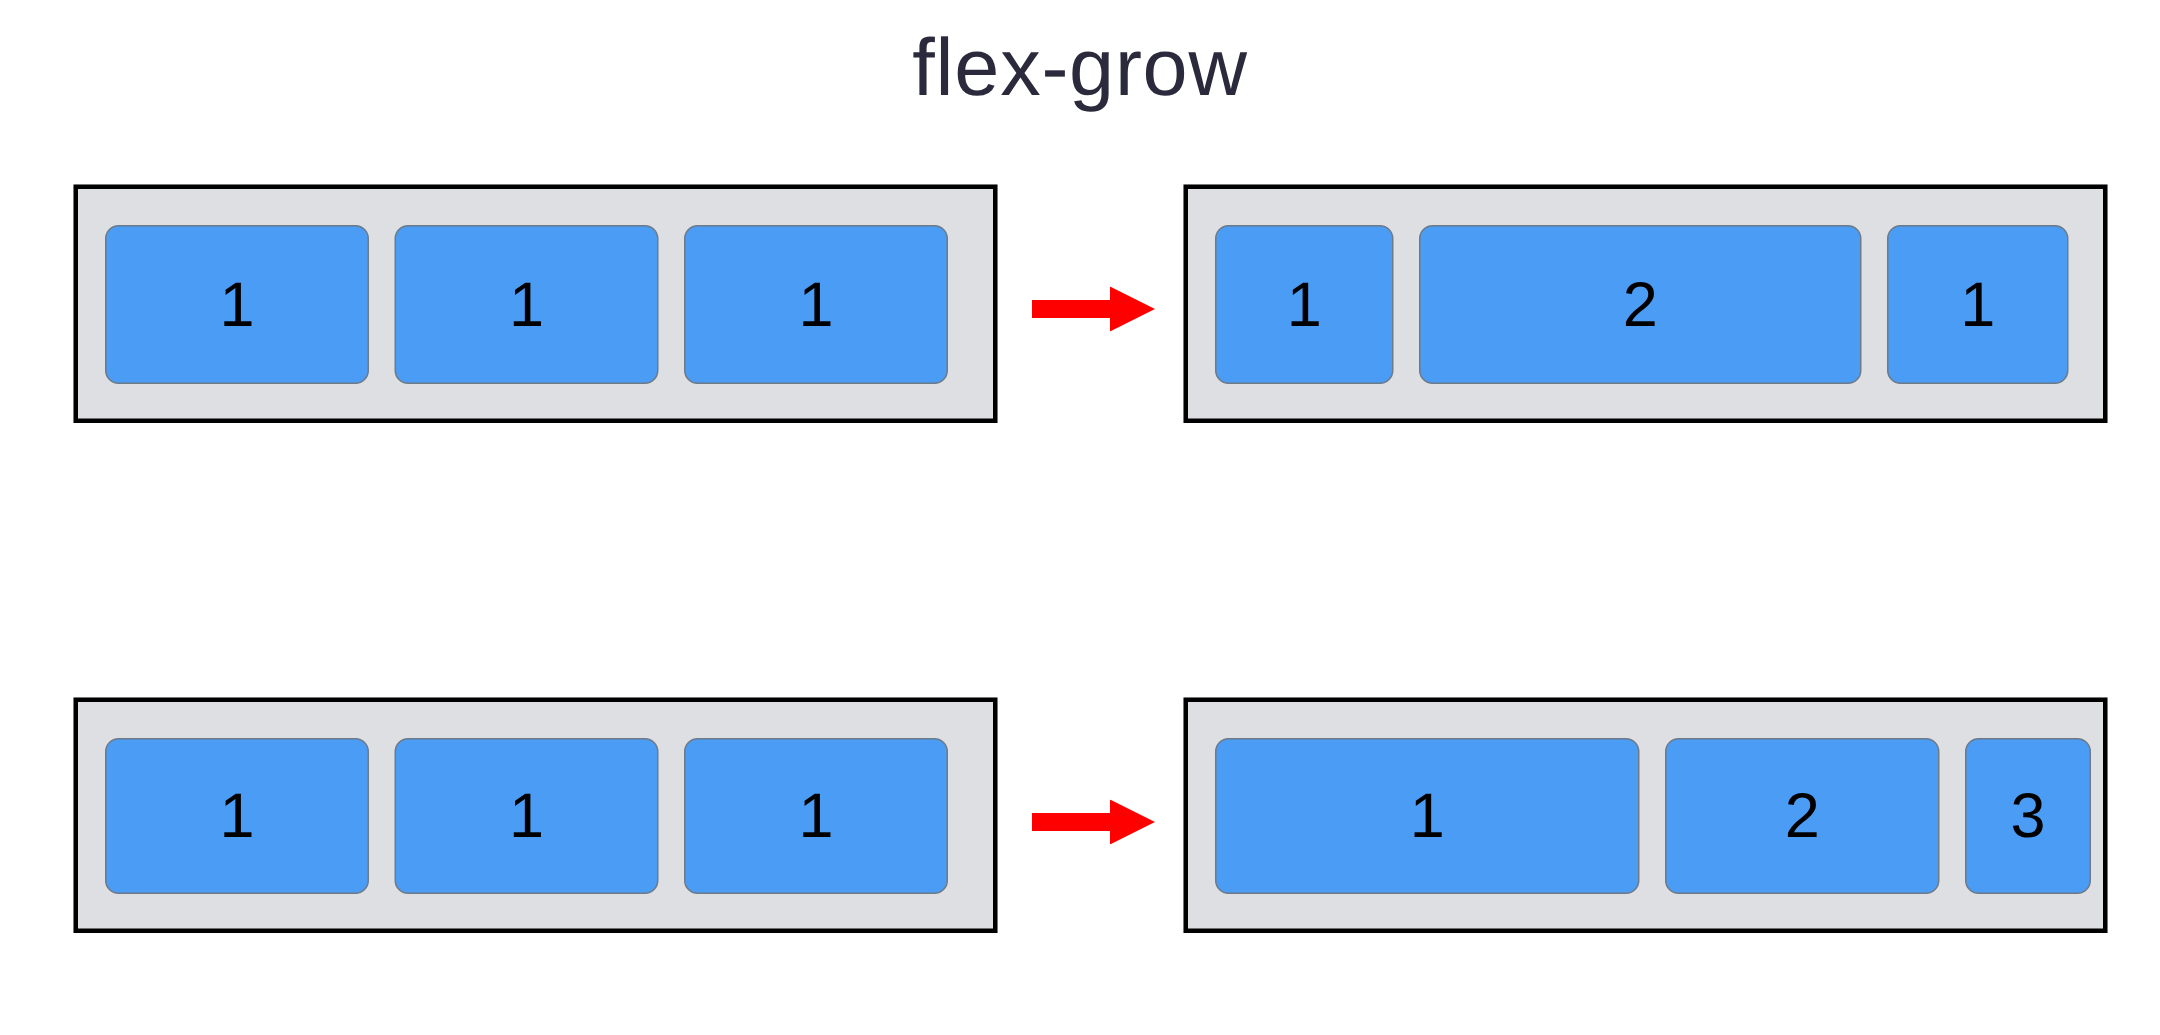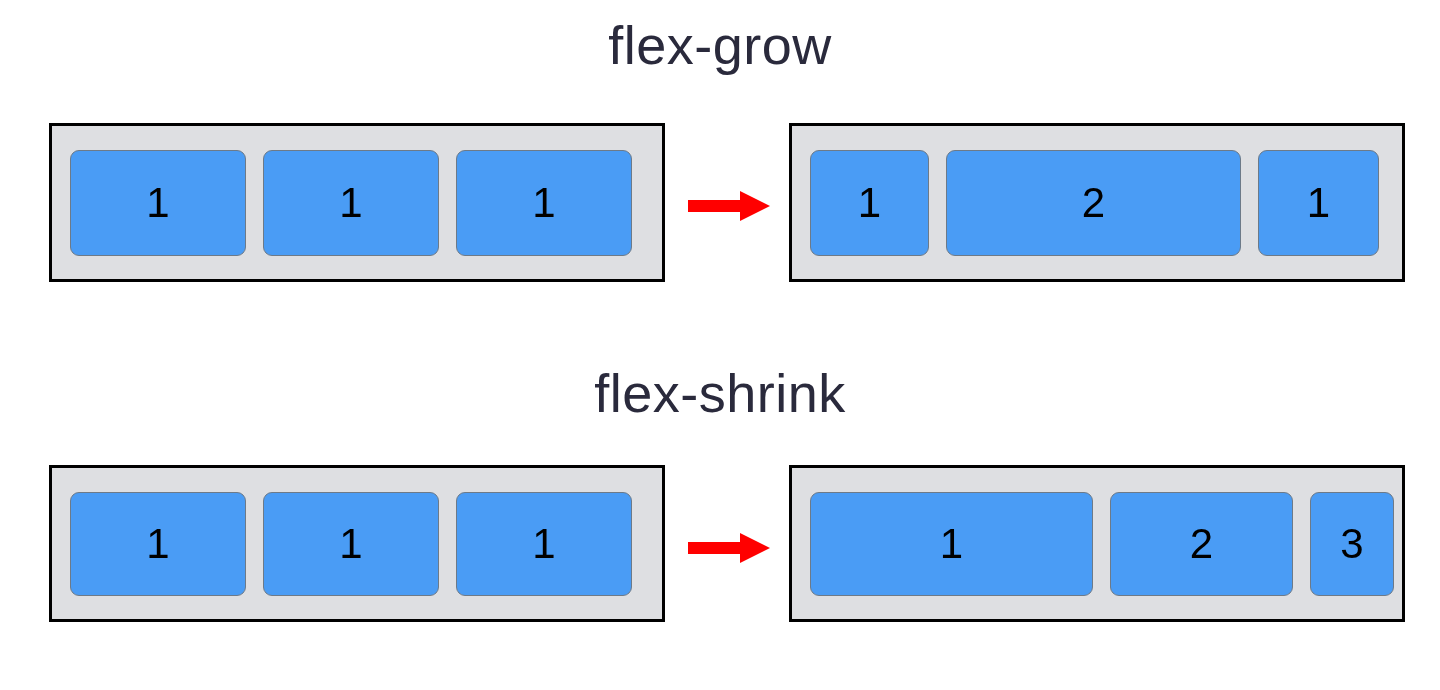--- a/index.html
+++ b/index.html
@@ -129,21 +129,20 @@
       <div class="flex-item" style="width: 295px; background: rgb(74, 156, 245); border-color: rgb(109, 122, 136); color: rgb(0, 0, 0);">
         <span>2</span>
       </div>
       <div class="flex-item" style="width: 121px; background: rgb(74, 156, 245); border-color: rgb(109, 122, 136); color: rgb(0, 0, 0);">
         <span>1</span>
       </div>
     </div>
 
   </div>
 
-  <div class="section-title title-shrink" style="color: rgb(42, 42, 60);">flex-shrink</div>
 
   <div class="demo-row row-shrink">
 
     <div class="flex-container container-left" style="background: rgb(222, 223, 226); border-color: rgb(0, 0, 0);">
       <div class="flex-item" style="width: 176px; background: rgb(74, 156, 245); border-color: rgb(109, 122, 136); color: rgb(0, 0, 0);">
         <span>1</span>
       </div>
       <div class="flex-item" style="width: 176px; background: rgb(74, 156, 245); border-color: rgb(109, 122, 136); color: rgb(0, 0, 0);">
         <span>1</span>
       </div>

